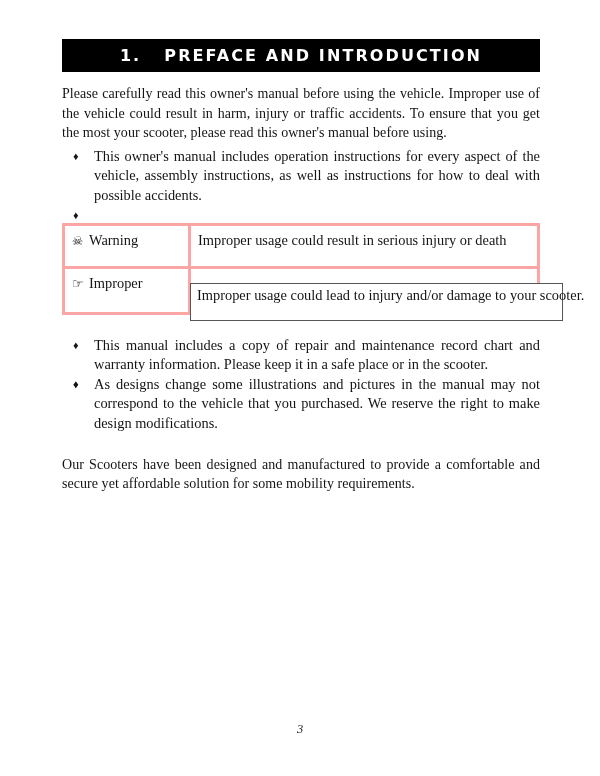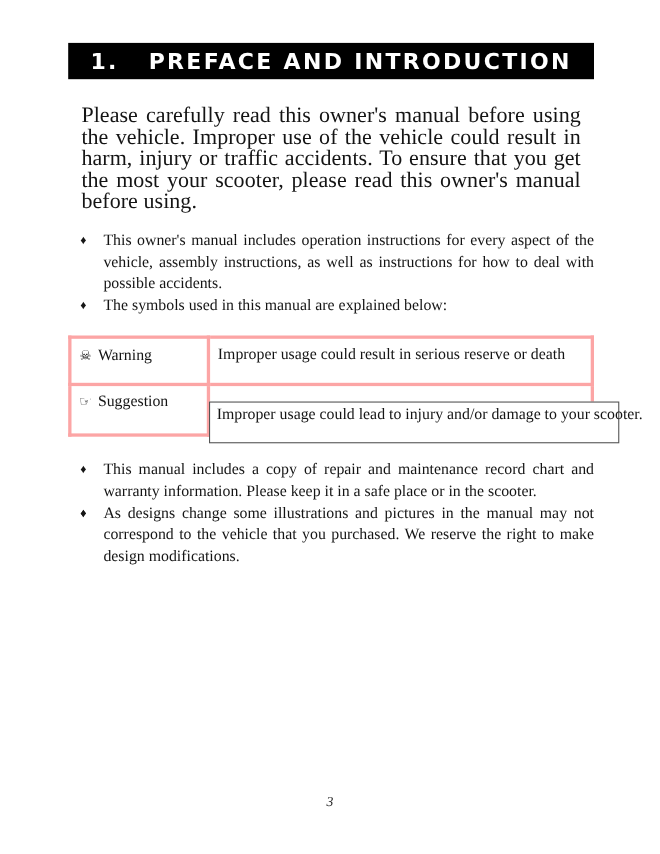--- a/index.html
+++ b/index.html
@@ -33,37 +33,37 @@
     height: 33px;
     background: #000000;
     display: flex;
     align-items: center;
     justify-content: center;
   }
   .title-text {
     font-family: "DejaVu Sans", "Liberation Sans", sans-serif;
     color: #ffffff;
     font-weight: bold;
-    font-size: 20px;
+    font-size: 16px;
     letter-spacing: 2.1px;
     white-space: pre;
     line-height: 1;
   }
 
   
   .content {
     position: absolute;
     left: 62px;
     top: 84px;
     width: 478px;
   }
 
   p.para {
-    margin: 12px;
-    font-size: 20px;
+    margin: 0;
+    font-size: 14px;
     line-height: 19.6px;
     text-align: justify;
     text-justify: inter-word;
     letter-spacing: 0.05px;
   }
 
   ul.bullets {
     list-style: none;
     margin: 0;
     padding: 0;
@@ -166,40 +166,39 @@
 
     <div class="spacer-sm"></div>
 
     <ul class="bullets">
       <li>
         <span class="bullet-mark">♦</span>
         <span>This owner's manual includes operation instructions for every aspect of the vehicle, assembly instructions, as well as instructions for how to deal with possible accidents.</span>
       </li>
       <li>
         <span class="bullet-mark">♦</span>
-        <span>The symbols used in this manual are explained below:</span>
       </li>
     </ul>
 
     <div class="spacer-lg"></div>
 
     <table class="symbol-table">
       <tbody>
         <tr class="row-warning">
           <td class="col-label">
             <span class="sym-icon skull">☠</span><span class="sym-label">Warning</span>
           </td>
           <td>
-            <span>Improper usage could result in serious reserve or death</span>
+            <span>Improper usage could result in serious injury or death</span>
           </td>
         </tr>
 
         <tr class="row-attention">
           <td class="col-label">
-            <span class="sym-icon hand">☞</span><span class="sym-label">Suggestion</span>
+            <span class="sym-icon hand">☞</span><span class="sym-label">Improper</span>
           </td>
           <td class="nested-cell">
             <div class="nested-box">
               <span>Improper usage could lead to injury and/or damage to your scooter.</span>
             </div>
           </td>
         </tr>
 
       </tbody>
     </table>
@@ -215,18 +214,19 @@
         <span class="bullet-mark">♦</span>
       </li>
       <li>
         <span class="bullet-mark">♦</span>
         <span>As designs change some illustrations and pictures in the manual may not correspond to the vehicle that you purchased. We reserve the right to make design modifications.</span>
       </li>
     </ul>
 
     <div class="spacer-xl"></div>
 
+    <p class="para">Our Scooters have been designed and manufactured to provide a comfortable and secure yet affordable solution for some mobility requirements.</p>
 
   </div>
 
   <div class="page-number">3</div>
 
 </div>
 
 </body></html>

